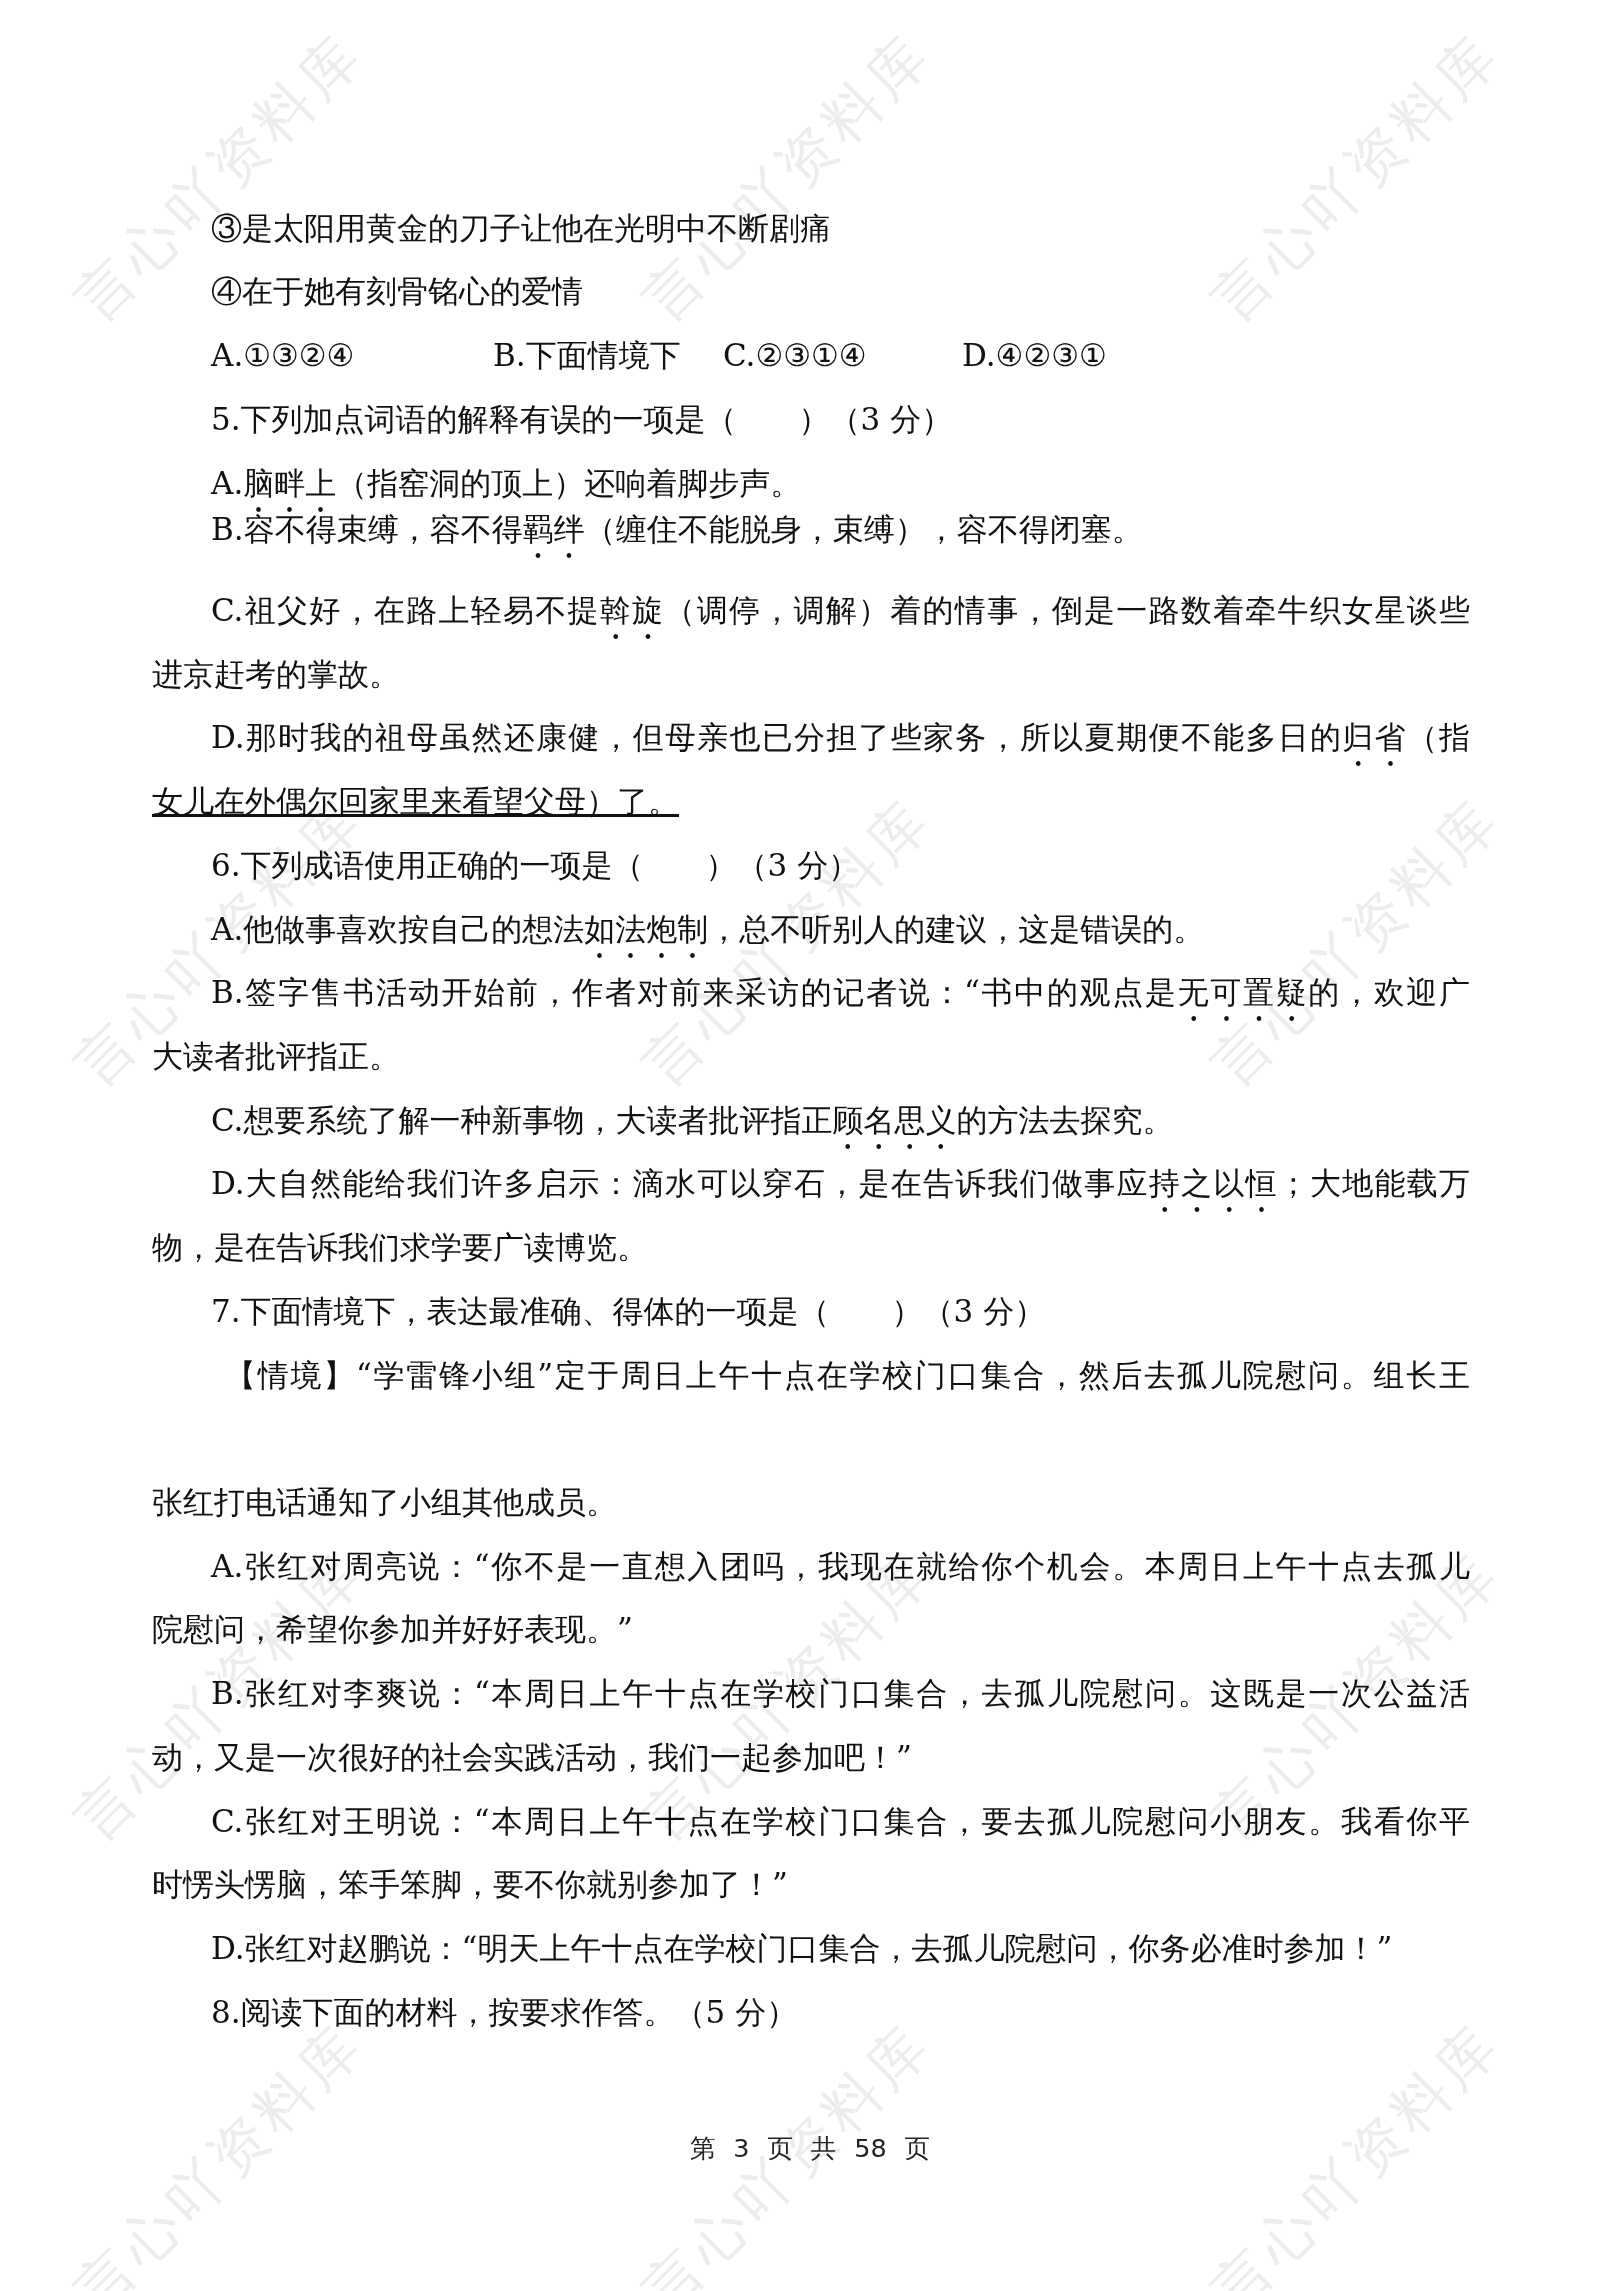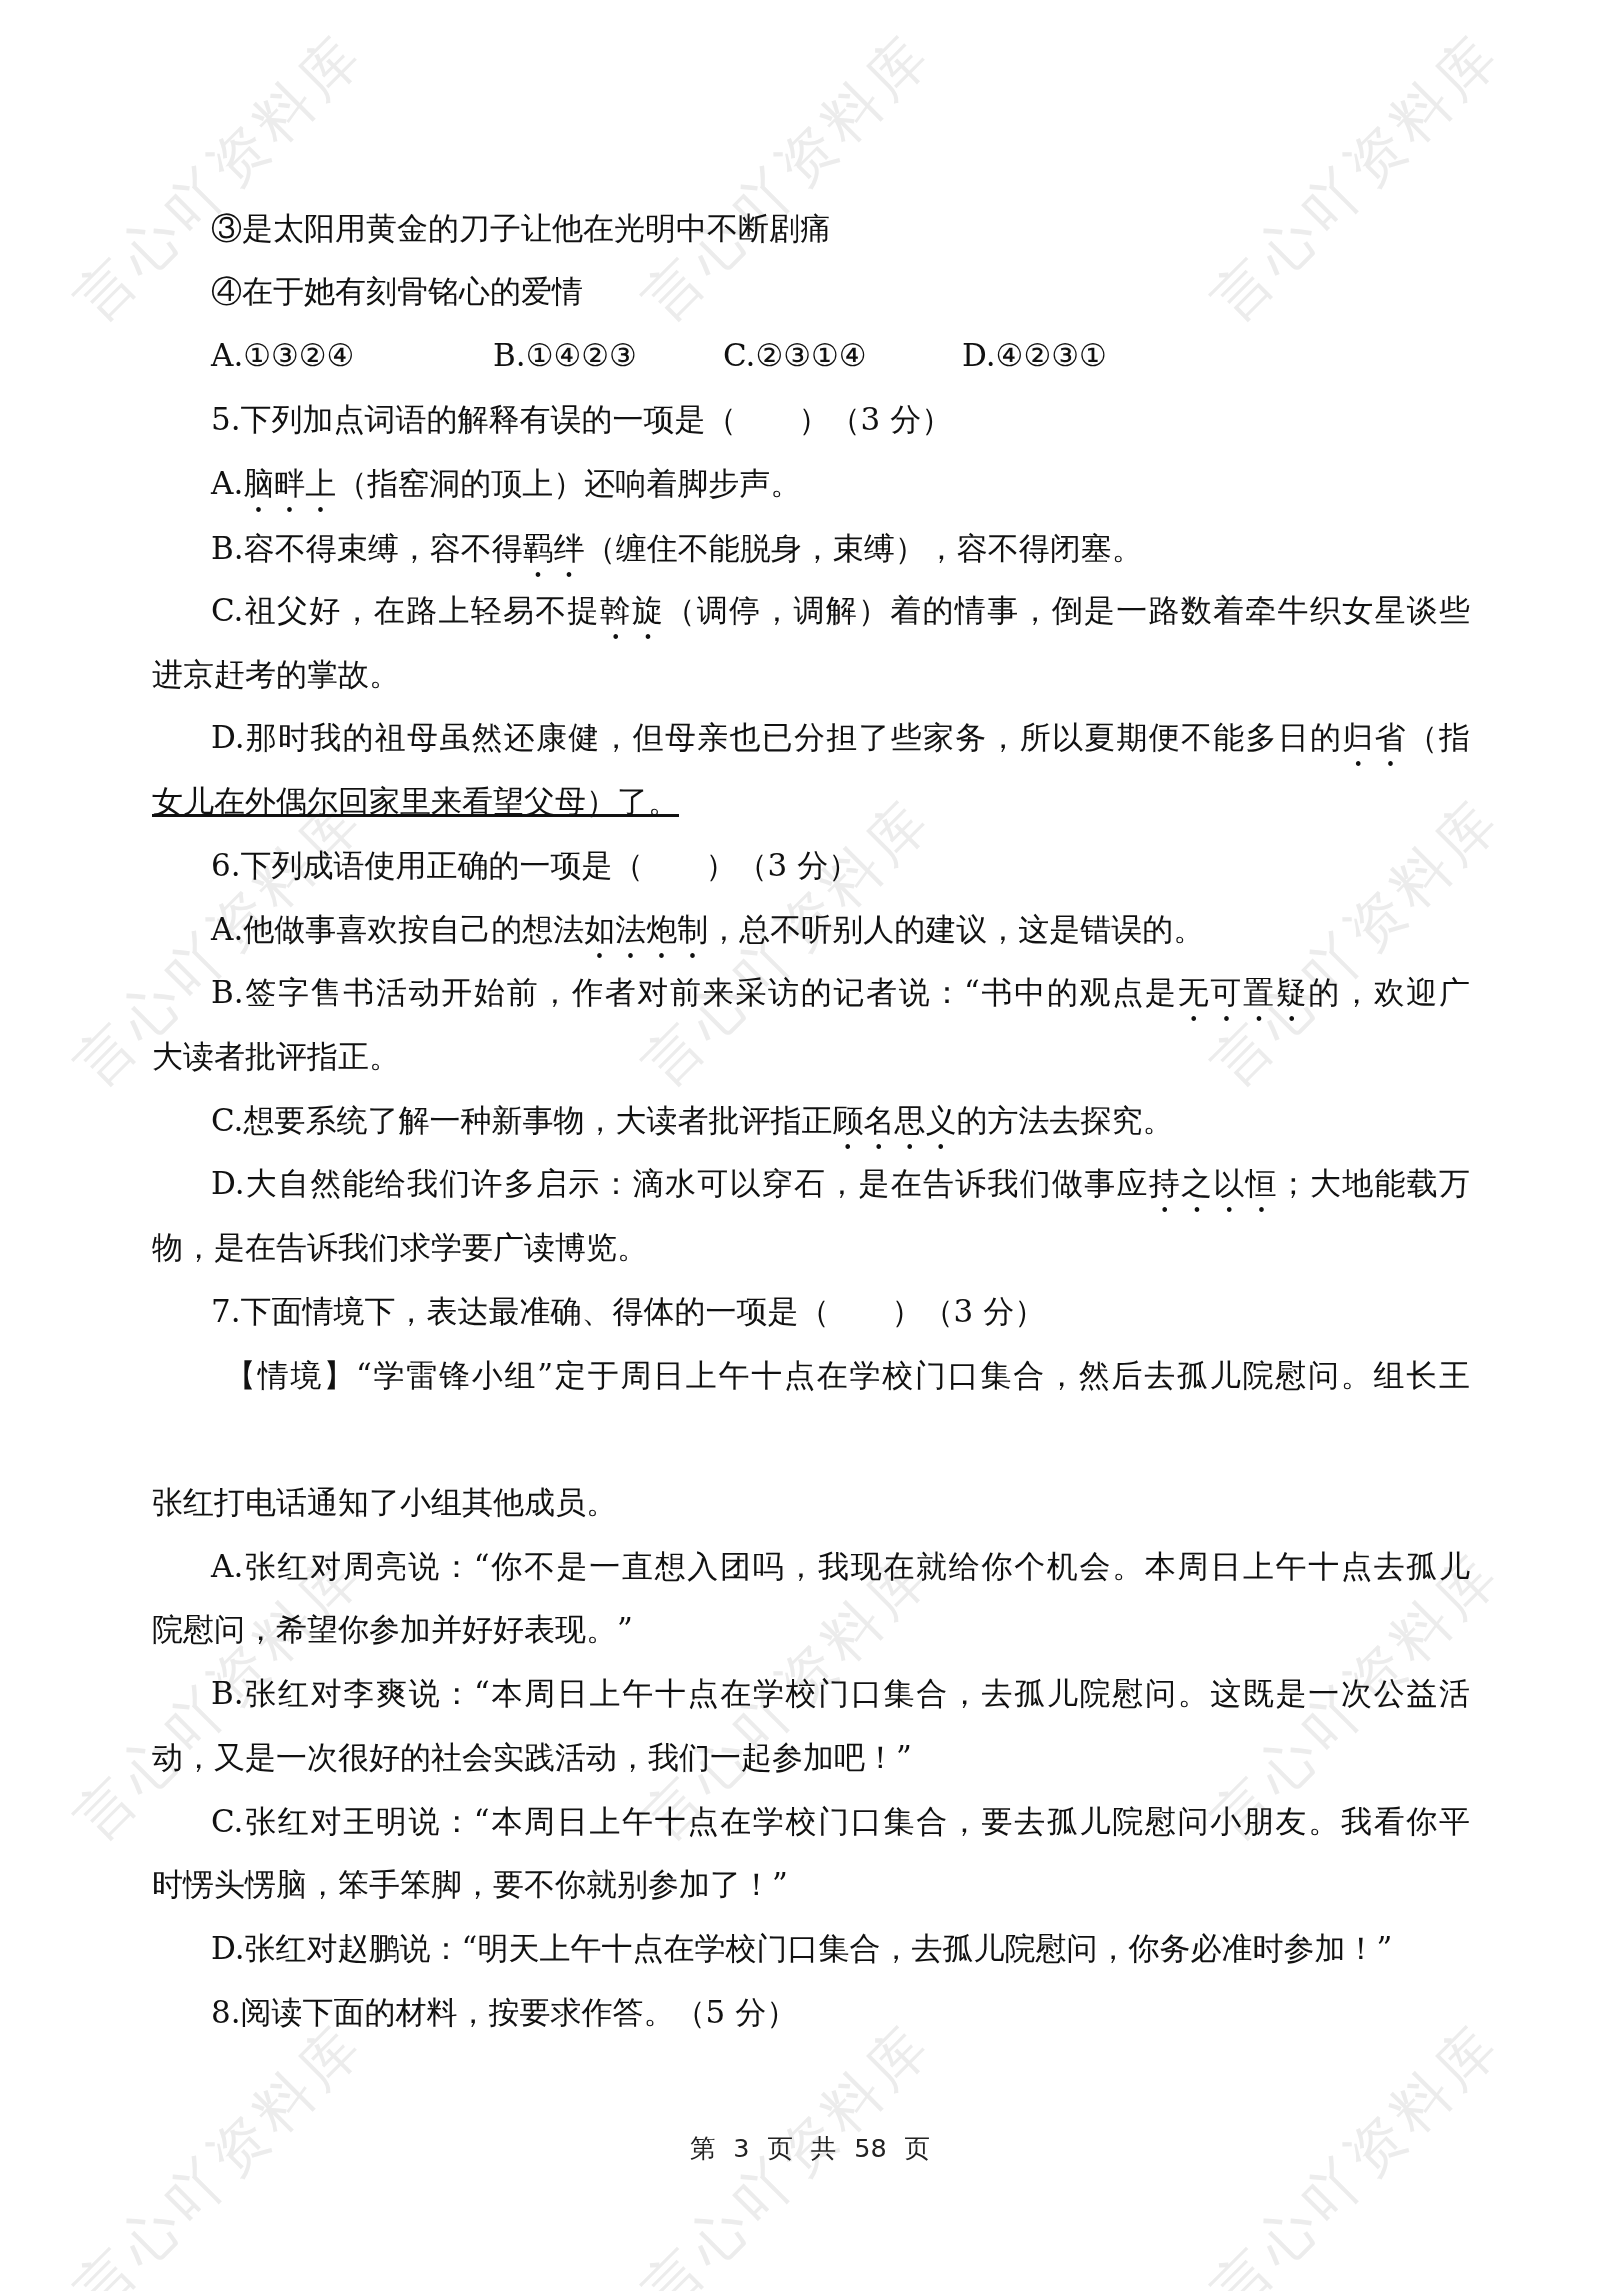--- a/index.html
+++ b/index.html
@@ -66,30 +66,30 @@
     <div class="wm" style="left:1196px;top:1803px;">言心吖资料库</div>
     <div class="wm" style="left:59px;top:2274px;">言心吖资料库</div>
     <div class="wm" style="left:627px;top:2274px;">言心吖资料库</div>
     <div class="wm" style="left:1196px;top:2274px;">言心吖资料库</div>
   </div>
 
   <div class="line indent" style="top:209px;">③是太阳用黄金的刀子让他在光明中不断剧痛</div>
   <div class="line indent" style="top:272px;">④在于她有刻骨铭心的爱情</div>
   <div class="line indent" style="top:336px;">
     <span class="opt" style="left:0px;">A.①③②④</span>
-    <span class="opt" style="left:282px;">B.①④②③</span>
+    <span class="opt" style="left:282px;">B.下面情境下</span>
     <span class="opt" style="left:512px;">C.②③①④</span>
     <span class="opt" style="left:743px;margin-left:8px;">D.④②③①</span>
   </div>
 
   <div class="line indent" style="top:400px;">5.下列加点词语的解释有误的一项是（　　）（3 分）</div>
   <div class="line indent" style="top:464px;">
     <span>A.</span><span class="dot">脑畔上</span><span>（指窑洞的顶上）还响着脚步声。</span>
   </div>
-  <div class="line indent" style="top:529px;">
+  <div class="line indent" style="top:510px;">
     <span>B.容不得束缚，容不得</span><span class="dot">羁绊</span><span>（缠住不能脱身，束缚），容不得闭塞。</span>
   </div>
   <div class="line indent justify" style="top:591px;">
     <span>C.祖父好，在路上轻易不提</span><span class="dot">斡旋</span><span>（调停，调解）着的情事，倒是一路数着牵牛织女星谈些</span>
   </div>
   <div class="line" style="top:655px;">进京赶考的掌故。</div>
   <div class="line indent justify" style="top:718px;">
     <span>D.那时我的祖母虽然还康健，但母亲也已分担了些家务，所以夏期便不能多日的</span><span class="dot">归省</span><span>（指</span>
   </div>
   <div class="line" style="top:782px;text-decoration:underline;">女儿在外偶尔回家里来看望父母）了。</div>

